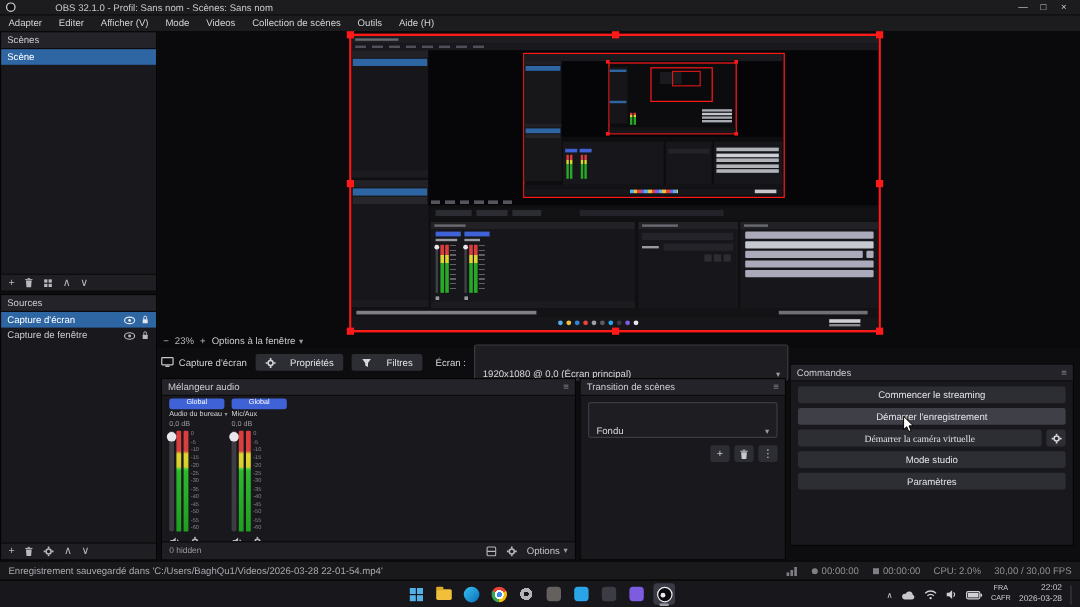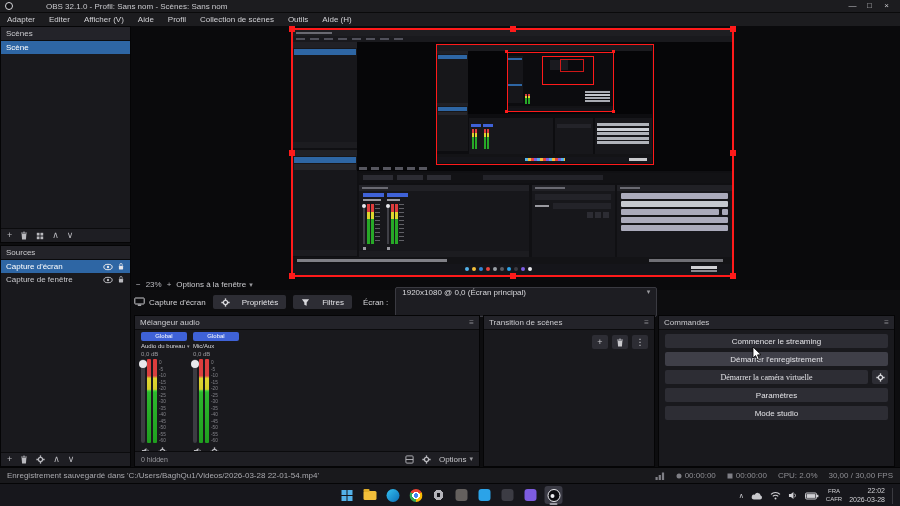--- a/index.html
+++ b/index.html
@@ -34,21 +34,21 @@
   .mgreen{background:linear-gradient(to top,#27a827 0 62%,#ded62e 62% 79%,#dd3c3c 79% 100%);}
   .dash{background:#6a6a72;}
   
   .zoombar{left:136px;top:279px;height:11px;display:flex;align-items:center;gap:5px;color:#b9b9be;font-size:8px;}
   .zbtn{color:#b9b9be;}
   .zfit{display:flex;align-items:center;gap:3px;color:#c9c9cd;}
   .contextbar{left:134px;top:292px;width:762px;height:20px;display:flex;align-items:center;gap:7px;}
   .src-info{display:flex;align-items:center;gap:4px;color:#d2d2d6;}
   .btn{background:#2d2d34;border-radius:2px;color:#e2e2e6;font-size:8px;height:14px;display:flex;align-items:center;justify-content:center;gap:12px;padding:0 8px;box-sizing:border-box;}
   .btn.hov{background:#3f3f48;}
-  .combo{background:#1d1d22;border:1px solid #3a3a41;border-radius:2px;height:30px;display:flex;align-items:flex-start;padding:0 6px;box-sizing:border-box;color:#d8d8dc;gap:5px;}
+  .combo{background:#1d1d22;border:1px solid #3a3a41;border-radius:2px;height:30px;display:flex;align-items:flex-end;padding:0 6px;box-sizing:border-box;color:#d8d8dc;gap:5px;}
   .combo .val{flex:1;white-space:nowrap;overflow:hidden;}
   .caret{color:#9a9a9f;font-size:7px;}
   
   #mixer{left:134px;top:315px;width:346px;height:152px;}
   .channel{position:absolute;top:16px;width:46px;display:flex;flex-direction:column;}
   .ch-badge{background:#3f62d7;color:#fff;font-size:6px;height:9px;line-height:9px;text-align:center;border-radius:2px;margin-bottom:2px;}
   .ch-name{font-size:6px;color:#d8d8dc;white-space:nowrap;display:flex;align-items:center;gap:2px;}
   .ch-name .caret{font-size:5px;}
   .ch-level{font-size:6px;color:#9a9a9f;margin:2px 0 2px 0;}
   .ch-meter{display:flex;gap:2px;height:84px;}
@@ -64,21 +64,21 @@
   
   #transition{left:483px;top:315px;width:172px;height:152px;}
   .tr-body{padding:5px 6px;display:flex;flex-direction:column;gap:6px;}
   .tr-row{display:flex;align-items:center;}
   .spin{background:#1d1d22;border:1px solid #3a3a41;border-radius:2px;height:14px;width:96px;margin-left:auto;display:flex;align-items:center;box-sizing:border-box;}
   .spin .val{flex:1;padding:0 5px;font-size:8px;}
   .spin .arr{width:12px;border-left:1px solid #3a3a41;display:flex;flex-direction:column;align-items:center;justify-content:center;font-size:5px;line-height:5px;color:#9a9a9f;}
   .tr-actions{display:flex;justify-content:flex-end;gap:4px;}
   .sqbtn{width:16px;height:14px;background:#2d2d34;border-radius:2px;display:flex;align-items:center;justify-content:center;color:#c9c9cd;font-size:9px;}
   
-  #controls{left:658px;top:315px;width:237px;height:152px;text-align:right;}
+  #controls{left:658px;top:303px;width:237px;height:152px;text-align:right;}
   .ct-body{padding:4px 6px;display:flex;flex-direction:column;gap:4px;}
   .ct-body .btn{height:14px;}
   .vrow{display:flex;gap:4px;font-family:Liberation Serif, serif;}
   .vrow .btn{flex:1;}
   .gearbtn{width:16px;height:14px;background:#2d2d34;border-radius:2px;display:flex;align-items:center;justify-content:center;}
   
   .statusbar{left:0;top:467px;width:900px;height:16px;background:#19191c;border-top:1px solid #050506;display:flex;align-items:center;padding:0 7px;box-sizing:border-box;color:#a9a9ae;font-size:8px;}
   .st-right{margin-left:auto;display:flex;align-items:center;gap:11px;color:#8f8f94;}
   .st-item{display:flex;align-items:center;gap:3px;}
   
@@ -115,22 +115,22 @@
       <span>—</span>
       <span>□</span>
       <span>×</span>
     </span>
   </div>
 
   <nav class="abs menubar">
       <span class="menu-item">Adapter</span>
       <span class="menu-item">Editer</span>
       <span class="menu-item">Afficher (V)</span>
-      <span class="menu-item">Aide</span>
-      <span class="menu-item">Profil</span>
+      <span class="menu-item">Mode</span>
+      <span class="menu-item">Videos</span>
       <span class="menu-item">Collection de scènes</span>
       <span class="menu-item">Outils</span>
       <span class="menu-item">Aide (H)</span>
     </nav>
 
   <div class="abs canvas"></div>
 
   <aside class="abs panel" style="left:0;top:26px;width:131px;height:217px;">
     <div class="dock-header">
       <span>Scènes</span>
@@ -551,20 +551,24 @@
     </div>
   </section>
 
   <section class="abs panel" id="transition">
     <div class="dock-header">
       <span>Transition de scènes</span>
       <span class="sp"></span>
       <span class="dock-menu">≡</span>
     </div>
     <div class="tr-body">
+      <div class="combo">
+        <span class="val">Fondu</span>
+        <span class="caret">▾</span>
+      </div>
       <div class="tr-actions">
         <span class="sqbtn">+</span>
         <span class="sqbtn">
           <svg width="8" height="9" viewBox="0 0 10 11">
               <path d="M2 3.4h6l-.6 7h-4.8z" fill="#c9c9cd"></path>
               <rect x="1.2" y="1.9" width="7.6" height="1" fill="#c9c9cd"></rect>
               <rect x="3.8" y="0.8" width="2.4" height="1" fill="#c9c9cd"></rect>
             </svg>
         </span>
         <span class="sqbtn">⋮</span>
@@ -588,22 +592,22 @@
               <g stroke="#d8d8dc" stroke-width="1.5">
                 <line x1="5" y1="0.4" x2="5" y2="2.2"></line>
                 <line x1="5" y1="7.8" x2="5" y2="9.6"></line>
                 <line x1="0.4" y1="5" x2="2.2" y2="5"></line>
                 <line x1="7.8" y1="5" x2="9.6" y2="5"></line>
               </g>
               <circle cx="5" cy="5" r="2.3" fill="none" stroke="#d8d8dc" stroke-width="1.4"></circle>
             </svg>
         </span>
       </div>
+      <div class="btn">Mode studio</div>
       <div class="btn">Paramètres</div>
-      <div class="btn">Mode studio</div>
     </div>
   </section>
 
   <svg class="abs" style="left:752px;top:346px;" width="11" height="15" viewBox="0 0 11 15">
       <path d="M1 1 L1 12 L3.6 9.6 L5.3 13.6 L7.2 12.8 L5.5 8.9 L9 8.7 Z" fill="#fff" stroke="#000" stroke-width="0.8"></path>
     </svg>
 
   <footer class="abs statusbar">
     <span>Enregistrement sauvegardé dans 'C:/Users/BaghQu1/Videos/2026-03-28 22-01-54.mp4'</span>
     <span class="st-right">

